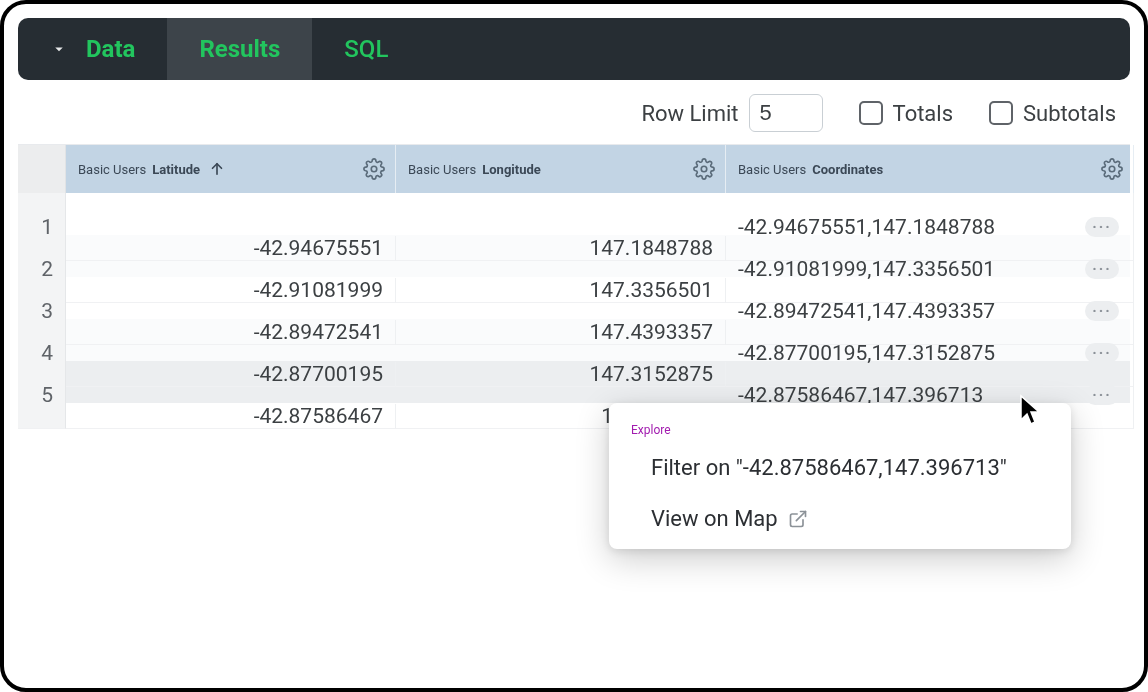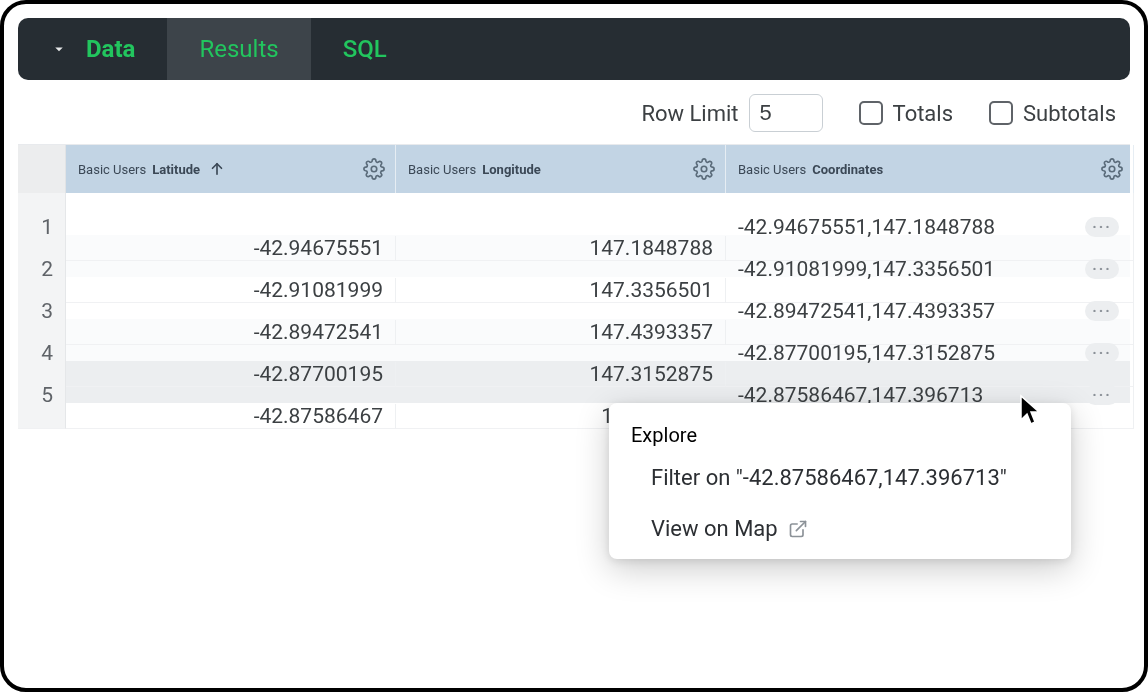--- a/index.html
+++ b/index.html
@@ -39,21 +39,21 @@
     font-weight: 500;
     white-space: nowrap;
   }
   .tab.data { font-weight: 700; }
   .tab .caret {
     margin-right: 18px;
     display: inline-flex;
   }
   .tab.results {
     background: #3d444a;
-    font-weight: 400;
+    font-weight: 700;
   }
   .tab.addcalc {
     border-radius: 8px;
     margin: 10px 0 10px 6px;
     padding: 0 24px;
   }
   
   .toolbar {
     display: flex;
     justify-content: flex-end;
@@ -166,22 +166,22 @@
     left: 605px;
     top: 399px;
     width: 462px;
     background: #fff;
     border-radius: 8px;
     box-shadow: 0 10px 34px rgba(0,0,0,0.20), 0 2px 8px rgba(0,0,0,0.10);
     padding: 10px 0 4px 0;
     font-size: 22px;
   }
   .menu .sect {
-    color: #000000;
-    font-size: 20px;
+    color: #a21caf;
+    font-size: 12px;
     padding: 10px 22px 6px 22px;
   }
   .menu .item {
     padding: 12px 22px 14px 42px;
     color: #2c2f33;
     display: flex; align-items: center; gap: 10px;
     cursor: pointer;
   }
   .ext-icon { color: #8c9298; display: inline-flex; }
   

